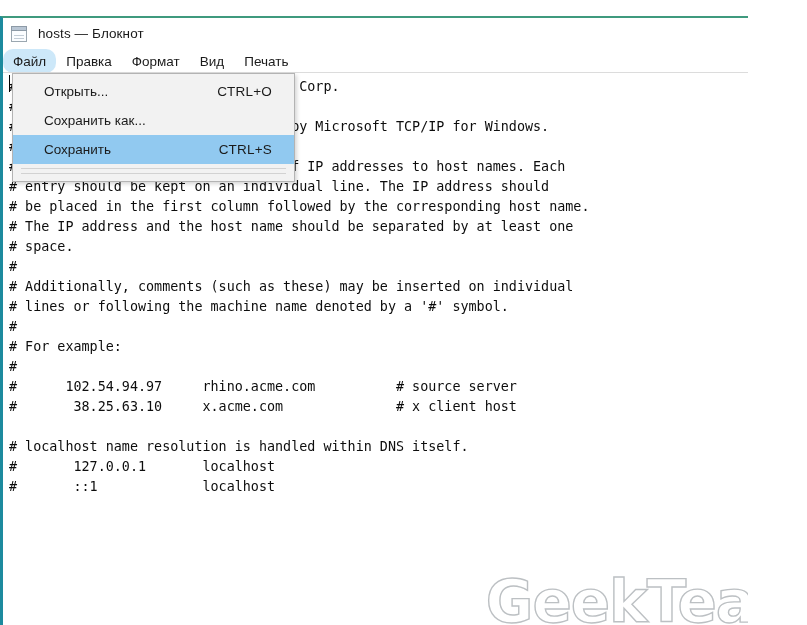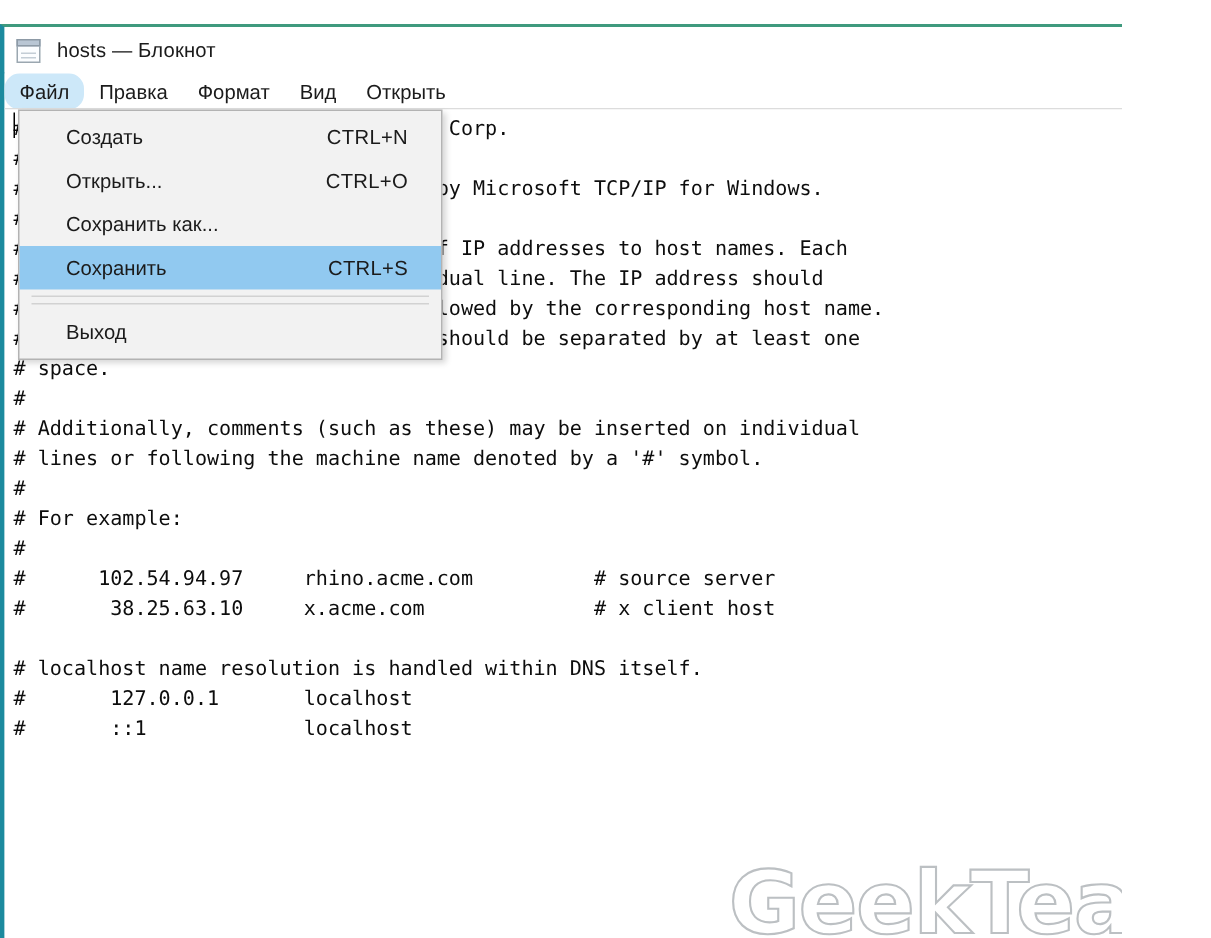--- a/index.html
+++ b/index.html
@@ -216,21 +216,21 @@
     <div class="menubar-item">
       <span>Правка</span>
     </div>
     <div class="menubar-item">
       <span>Формат</span>
     </div>
     <div class="menubar-item">
       <span>Вид</span>
     </div>
     <div class="menubar-item">
-      <span>Открыть</span>
+      <span>Печать</span>
     </div>
   </div>
   <div class="menubar-underline"></div>
 
   <div class="textarea">
     <pre class="code"># Copyright (c) 1993-2009 Microsoft Corp.
 #
 # This is a sample HOSTS file used by Microsoft TCP/IP for Windows.
 #
 # This file contains the mappings of IP addresses to host names. Each
@@ -248,24 +248,20 @@
 #       38.25.63.10     x.acme.com              # x client host
 
 # localhost name resolution is handled within DNS itself.
 #	127.0.0.1       localhost
 #	::1             localhost</pre>
   </div>
   <div class="caret"></div>
 
   <div class="dropdown">
 
-    <div class="dd-item">
-      <span class="dd-label">Создать</span>
-      <span class="dd-accel">CTRL+N</span>
-    </div>
 
     <div class="dd-item">
       <span class="dd-label">Открыть...</span>
       <span class="dd-accel">CTRL+O</span>
     </div>
 
     <div class="dd-item">
       <span class="dd-label">Сохранить как...</span>
       <span class="dd-accel"></span>
     </div>
@@ -274,22 +270,18 @@
       <span class="dd-label">Сохранить</span>
       <span class="dd-accel">CTRL+S</span>
     </div>
 
     <div class="dd-sep"></div>
 
 
 
     <div class="dd-sep"></div>
 
-    <div class="dd-item">
-      <span class="dd-label">Выход</span>
-      <span class="dd-accel"></span>
-    </div>
 
   </div>
 
   <div class="watermark">GeekTea</div>
 
 </div>
 
 </body></html>

